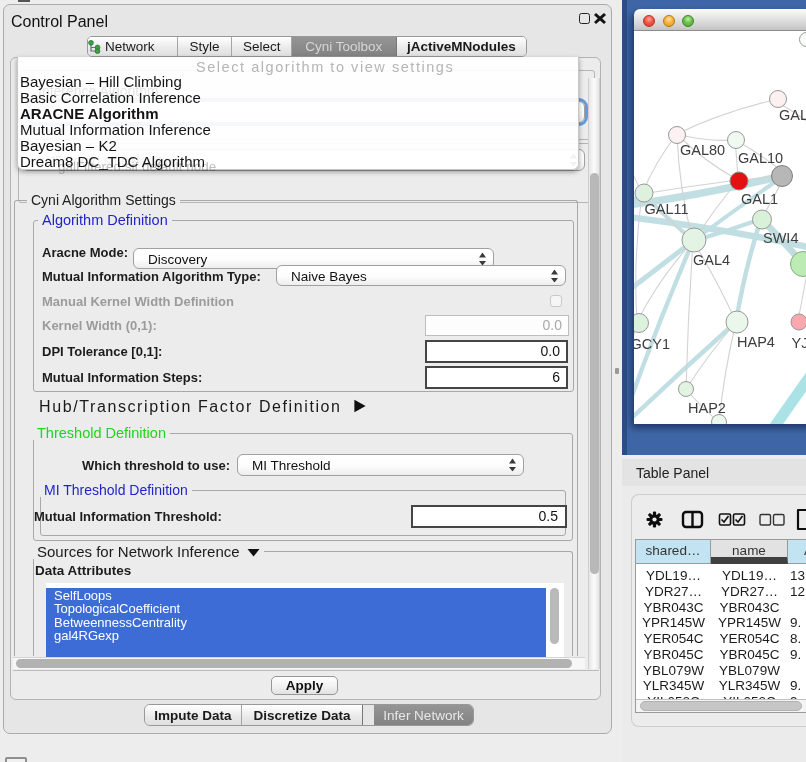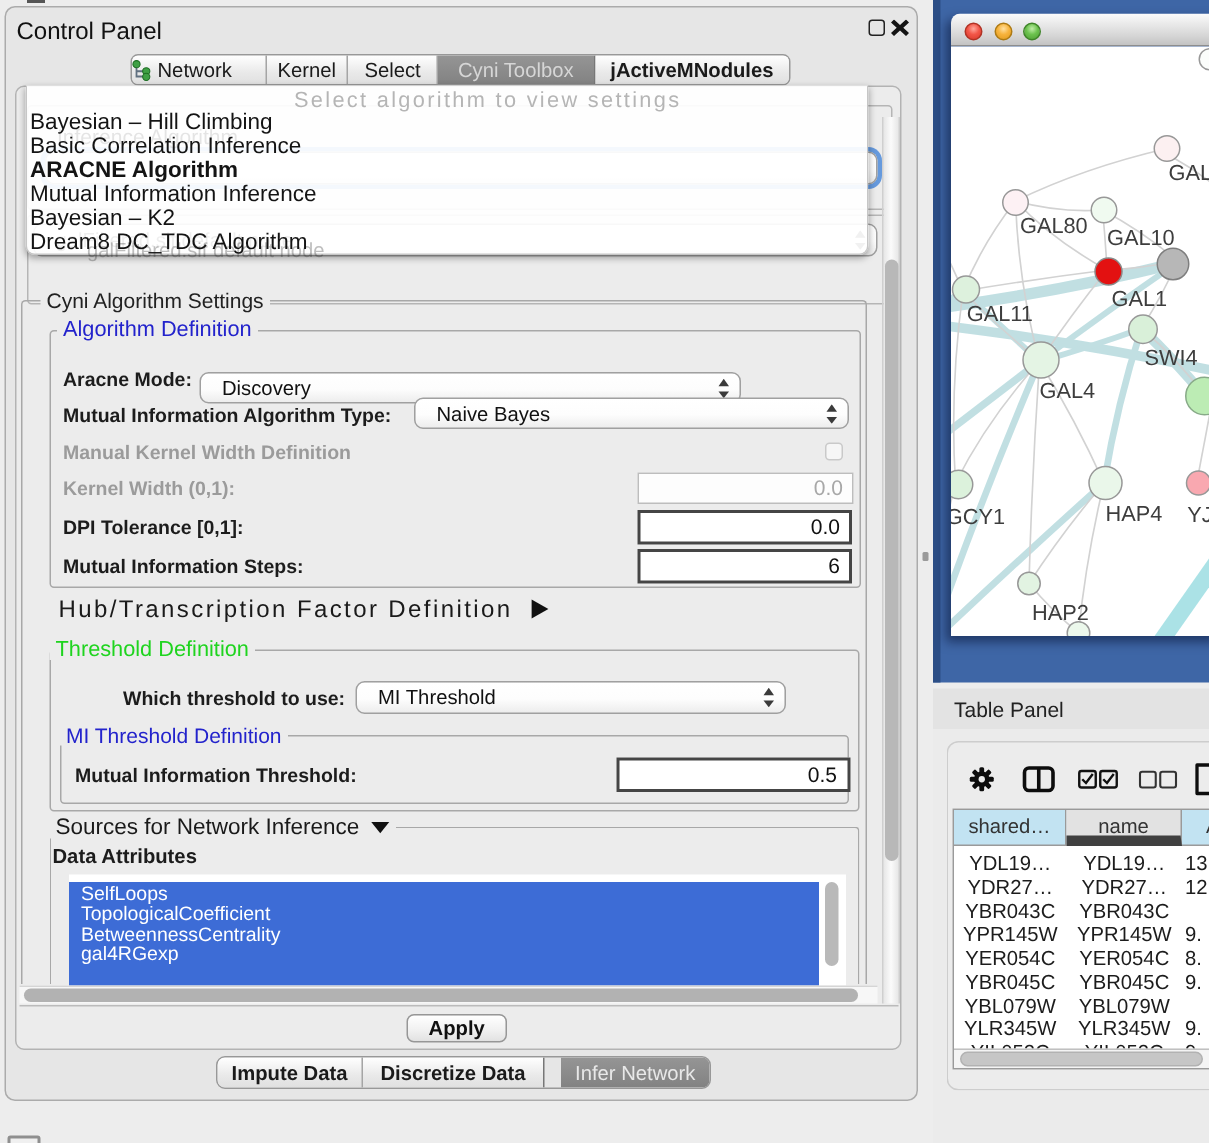--- a/index.html
+++ b/index.html
@@ -187,21 +187,21 @@
    display:flex;font-size:13.5px;color:#1a1a1a;">
   <div style="width:90px;background:linear-gradient(#ffffff,#e9e9e9 60%,#e0e0e0);border-right:1px solid #a5a5a5;display:flex;align-items:center;justify-content:flex-start;box-sizing:border-box;">
     <svg width="13" height="14" viewBox="0 0 13 14" style="margin-right:4px;">
       <path d="M3 3 L3 11 L8 11 M3 7.5 L8 7.5" stroke="#607080" stroke-width="1.2" fill="none"></path>
       <circle cx="3" cy="2.8" r="2.4" fill="#3fa045" stroke="#1e6e24" stroke-width="0.7"></circle>
       <circle cx="9.5" cy="7.5" r="2.4" fill="#3fa045" stroke="#1e6e24" stroke-width="0.7"></circle>
       <circle cx="9.5" cy="11.2" r="2.4" fill="#3fa045" stroke="#1e6e24" stroke-width="0.7"></circle>
     </svg>
     <span>Network</span>
     </div>
-  <div style="width:55px;background:linear-gradient(#ffffff,#e9e9e9 60%,#e0e0e0);border-right:1px solid #a5a5a5;display:flex;align-items:center;justify-content:center;box-sizing:border-box;">Kernel</div>
+  <div style="width:55px;background:linear-gradient(#ffffff,#e9e9e9 60%,#e0e0e0);border-right:1px solid #a5a5a5;display:flex;align-items:center;justify-content:center;box-sizing:border-box;">Style</div>
   <div style="width:60px;background:linear-gradient(#ffffff,#e9e9e9 60%,#e0e0e0);border-right:1px solid #a5a5a5;display:flex;align-items:center;justify-content:center;box-sizing:border-box;">Select</div>
   <div style="width:105px;background:linear-gradient(#959595,#828282);color:#d6d6d6;border-right:1px solid #777;display:flex;align-items:center;justify-content:center;box-sizing:border-box;">Cyni Toolbox</div>
   <div style="width:130px;background:linear-gradient(#ffffff,#e9e9e9 60%,#e0e0e0);display:flex;align-items:center;justify-content:center;box-sizing:border-box;font-weight:bold;">jActiveMNodules</div>
 </div>
 
 <div class="abs" id="underlay">
   <div class="grp" style="left:18px;top:70px;width:577px;height:70px;border-color:#b5b5b5;"></div>
   <div class="combo" style="left:30px;top:101px;width:555px;height:22px;box-shadow:0 0 0 3px rgba(95,150,220,0.95);"></div>
   <div class="grp" style="left:18px;top:143px;width:577px;height:60px;border-color:#b5b5b5;"></div>
   <div class="combo" style="left:22px;top:149px;width:563px;height:22px;">
@@ -264,21 +264,21 @@
      <span class="ct">MI Threshold</span>
      <svg class="carr" viewBox="0 0 9 13">
         <path d="M4.5 0 L8 5 L1 5 Z" fill="#3a3a3a"></path>
         <path d="M4.5 13 L1 8.5 L8 8.5 Z" fill="#3a3a3a"></path>
       </svg>
   </div>
 
   <div class="grp" style="left:40px;top:490px;width:526px;height:46px;"></div>
   <div class="gtitle" style="left:40px;top:483px;color:#2323cc;font-size:14px;">MI Threshold Definition</div>
 
-  <div class="abs lbl" style="left:50px;top:509px;">Mutual Information Threshold:</div>
+  <div class="abs lbl" style="left:34px;top:509px;">Mutual Information Threshold:</div>
   <div class="tfield" style="left:411px;top:505px;width:156px;height:23px;border:2px solid #454545;line-height:19px;padding-right:7px;">0.5</div>
 
   <div class="abs" style="left:33px;top:551px;width:540px;height:105px;border:1px solid #a8a8a8;border-bottom:none;border-radius:3px 3px 0 0;box-sizing:border-box;"></div>
   <div class="gtitle" style="left:33px;top:544px;color:#1a1a1a;font-size:15px;line-height:15px;">Sources for Network Inference
     <svg width="13" height="9" viewBox="0 0 13 9" style="margin-left:3px;">
         <path d="M0.5 1 L12.5 1 L6.5 8.5 Z" fill="#111"></path>
       </svg></div>
   <div class="abs lbl" style="left:35px;top:563px;font-size:13.5px;">Data Attributes</div>
 
   <div class="abs" style="left:46px;top:583px;width:518px;height:75px;background:#ffffff;overflow:hidden;">

